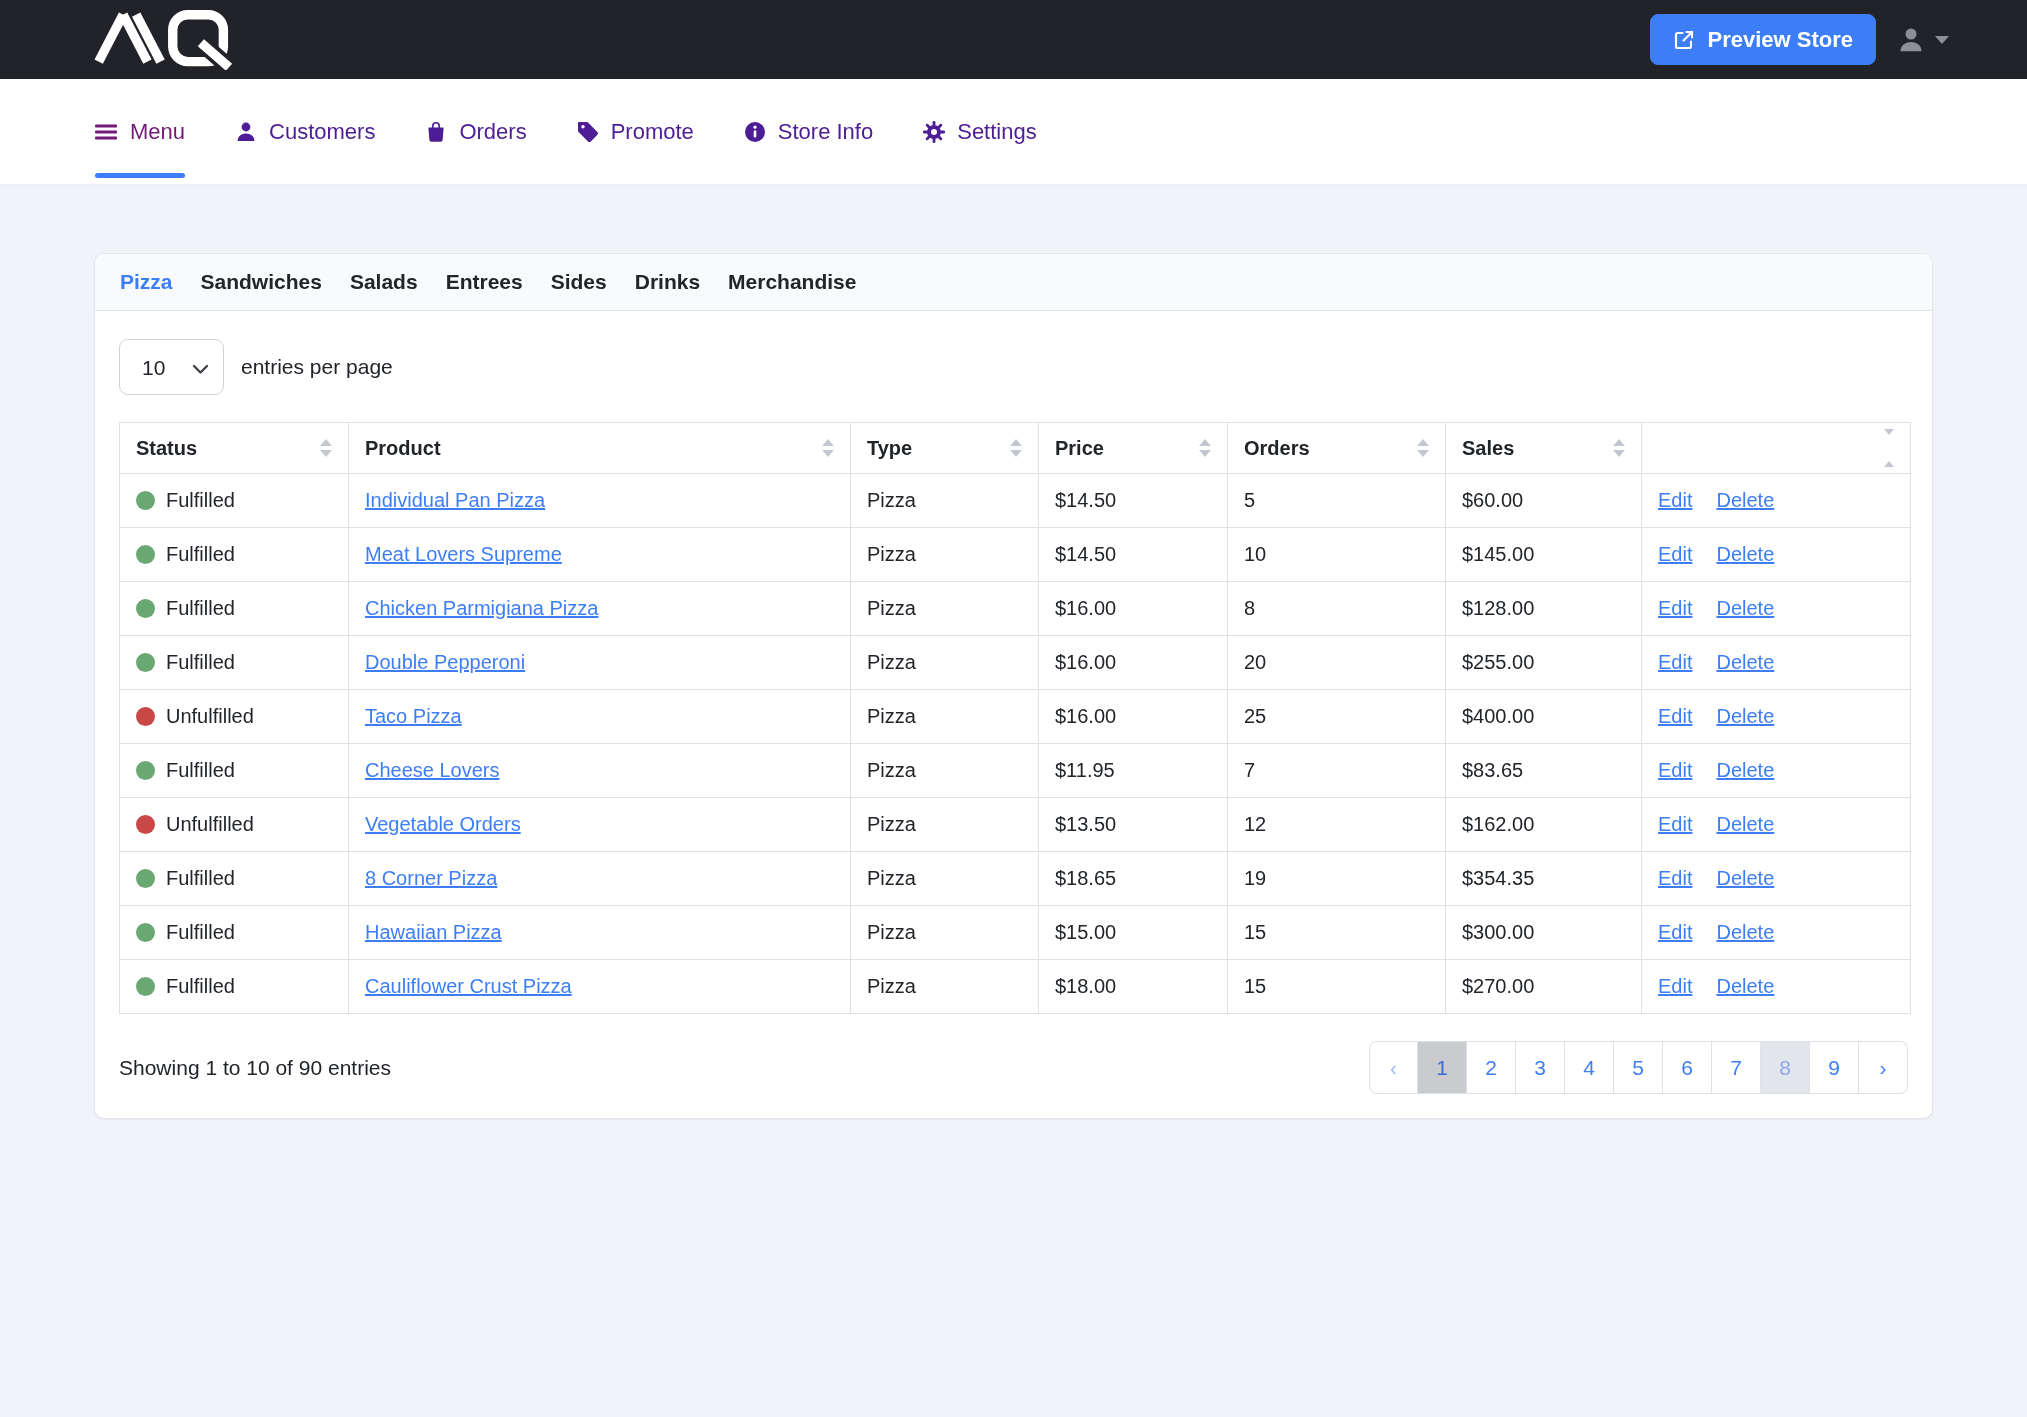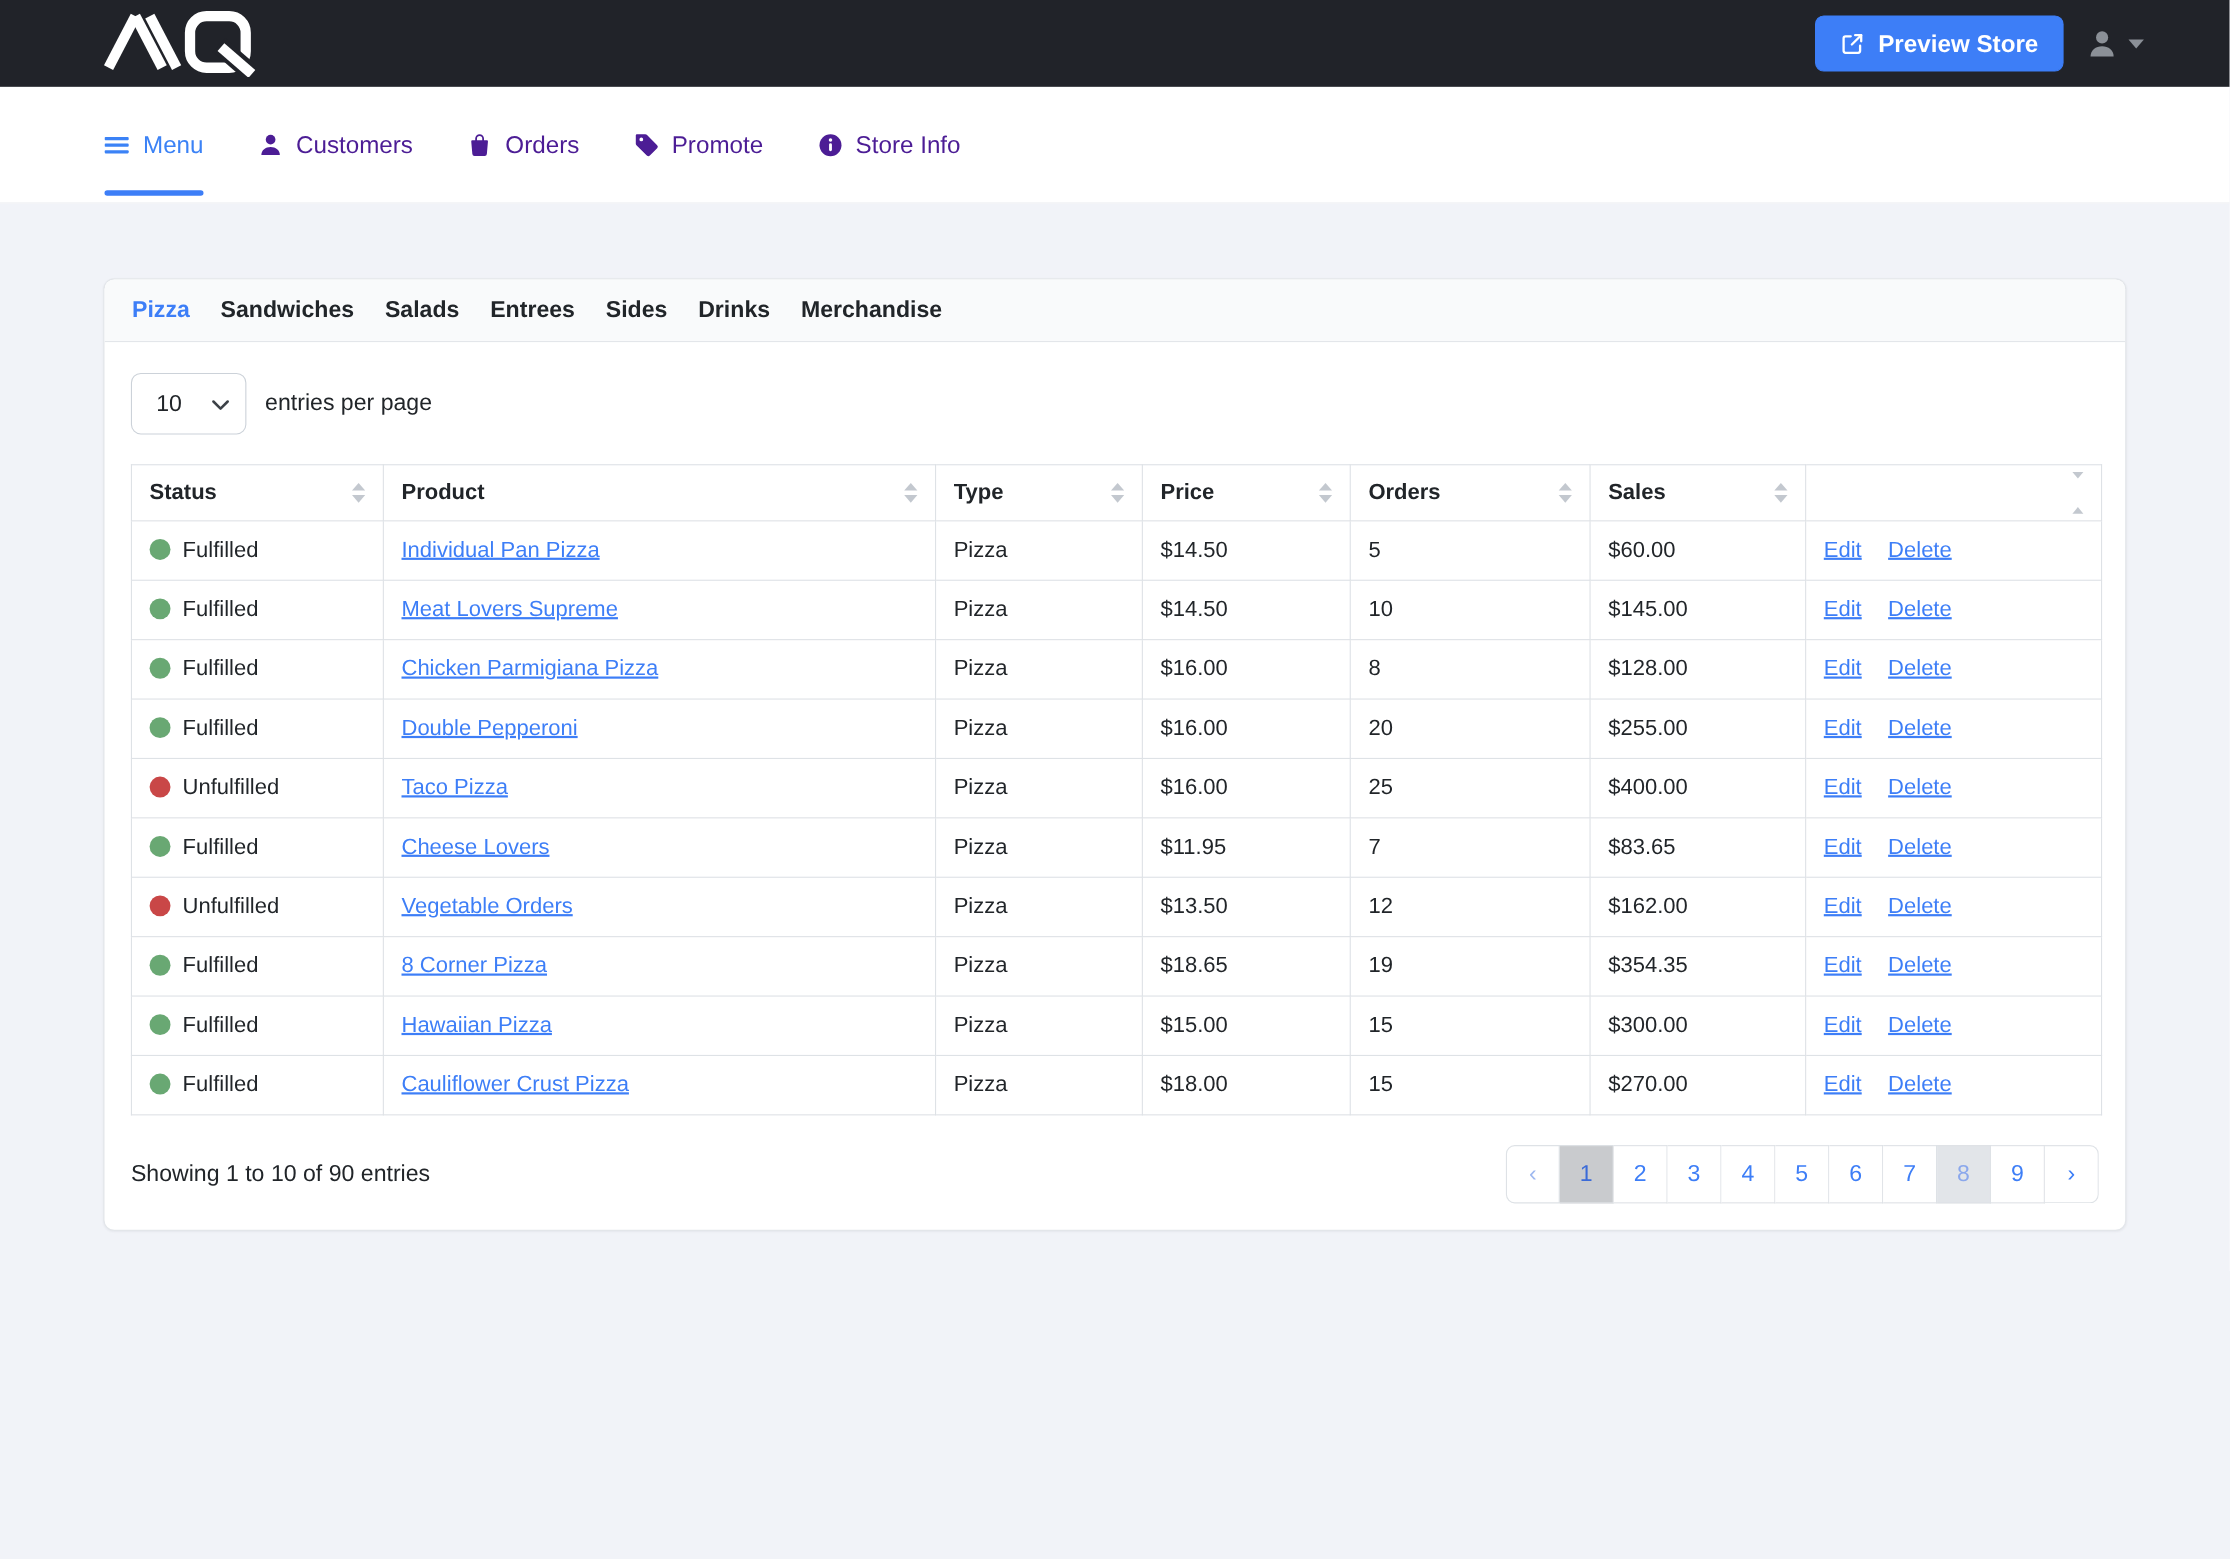--- a/index.html
+++ b/index.html
@@ -40,21 +40,21 @@
     height:106px; background:#fff;
     display:flex; align-items:center; gap:49px;
     padding:0 95px; border-bottom:1px solid #edeff2;
   }
   .nav-item {
     position:relative; height:100%;
     display:flex; align-items:center; gap:11px;
     font-size:22px; font-weight:500; color:#4c1d95; cursor:pointer;
   }
   .nav-item .nav-icon svg { width:24px; height:24px; fill:currentColor; display:block; }
-  .nav-item.active { color:#3b82f6; }
+  .nav-item.active { color:#701a75; }
   .nav-item.active::after {
     content:""; position:absolute; left:0; right:0; bottom:6px;
     height:5px; border-radius:3px; background:#3d7ef7;
   }
 
   
   .main { padding:68px 94px 0; }
   .card {
     background:#fff; border:1px solid #e3e6ea; border-radius:10px;
     overflow:hidden; box-shadow:0 1px 2px rgba(16,24,40,.05);
@@ -204,20 +204,39 @@
     </div>
     <div class="nav-item">
       <span class="nav-icon">
         <svg viewBox="0 0 24 24">
           <circle cx="12" cy="12" r="10"></circle>
           <rect x="10.7" y="10.3" width="2.6" height="7.2" rx="1.3" fill="#fff"></rect>
           <circle cx="12" cy="7.2" r="1.6" fill="#fff"></circle>
         </svg>
       </span>
       <span class="nav-label">Store Info</span>
+    </div>
+    <div class="nav-item">
+      <span class="nav-icon">
+        <svg viewBox="0 0 24 24">
+          <g>
+            <rect x="10.6" y="1" width="2.8" height="5" rx="1.2"></rect>
+            <rect x="10.6" y="1" width="2.8" height="5" rx="1.2" transform="rotate(45 12 12)"></rect>
+            <rect x="10.6" y="1" width="2.8" height="5" rx="1.2" transform="rotate(90 12 12)"></rect>
+            <rect x="10.6" y="1" width="2.8" height="5" rx="1.2" transform="rotate(135 12 12)"></rect>
+            <rect x="10.6" y="1" width="2.8" height="5" rx="1.2" transform="rotate(180 12 12)"></rect>
+            <rect x="10.6" y="1" width="2.8" height="5" rx="1.2" transform="rotate(225 12 12)"></rect>
+            <rect x="10.6" y="1" width="2.8" height="5" rx="1.2" transform="rotate(270 12 12)"></rect>
+            <rect x="10.6" y="1" width="2.8" height="5" rx="1.2" transform="rotate(315 12 12)"></rect>
+            <circle cx="12" cy="12" r="7"></circle>
+            <circle cx="12" cy="12" r="3" fill="#fff"></circle>
+          </g>
+        </svg>
+      </span>
+      <span class="nav-label">Settings</span>
     </div>
   </nav>
 
 <main class="main">
   <section class="card">
     <div class="card-tabs" id="tabs">
         <div class="tab active">Pizza</div>
         <div class="tab">Sandwiches</div>
         <div class="tab">Salads</div>
         <div class="tab">Entrees</div>

